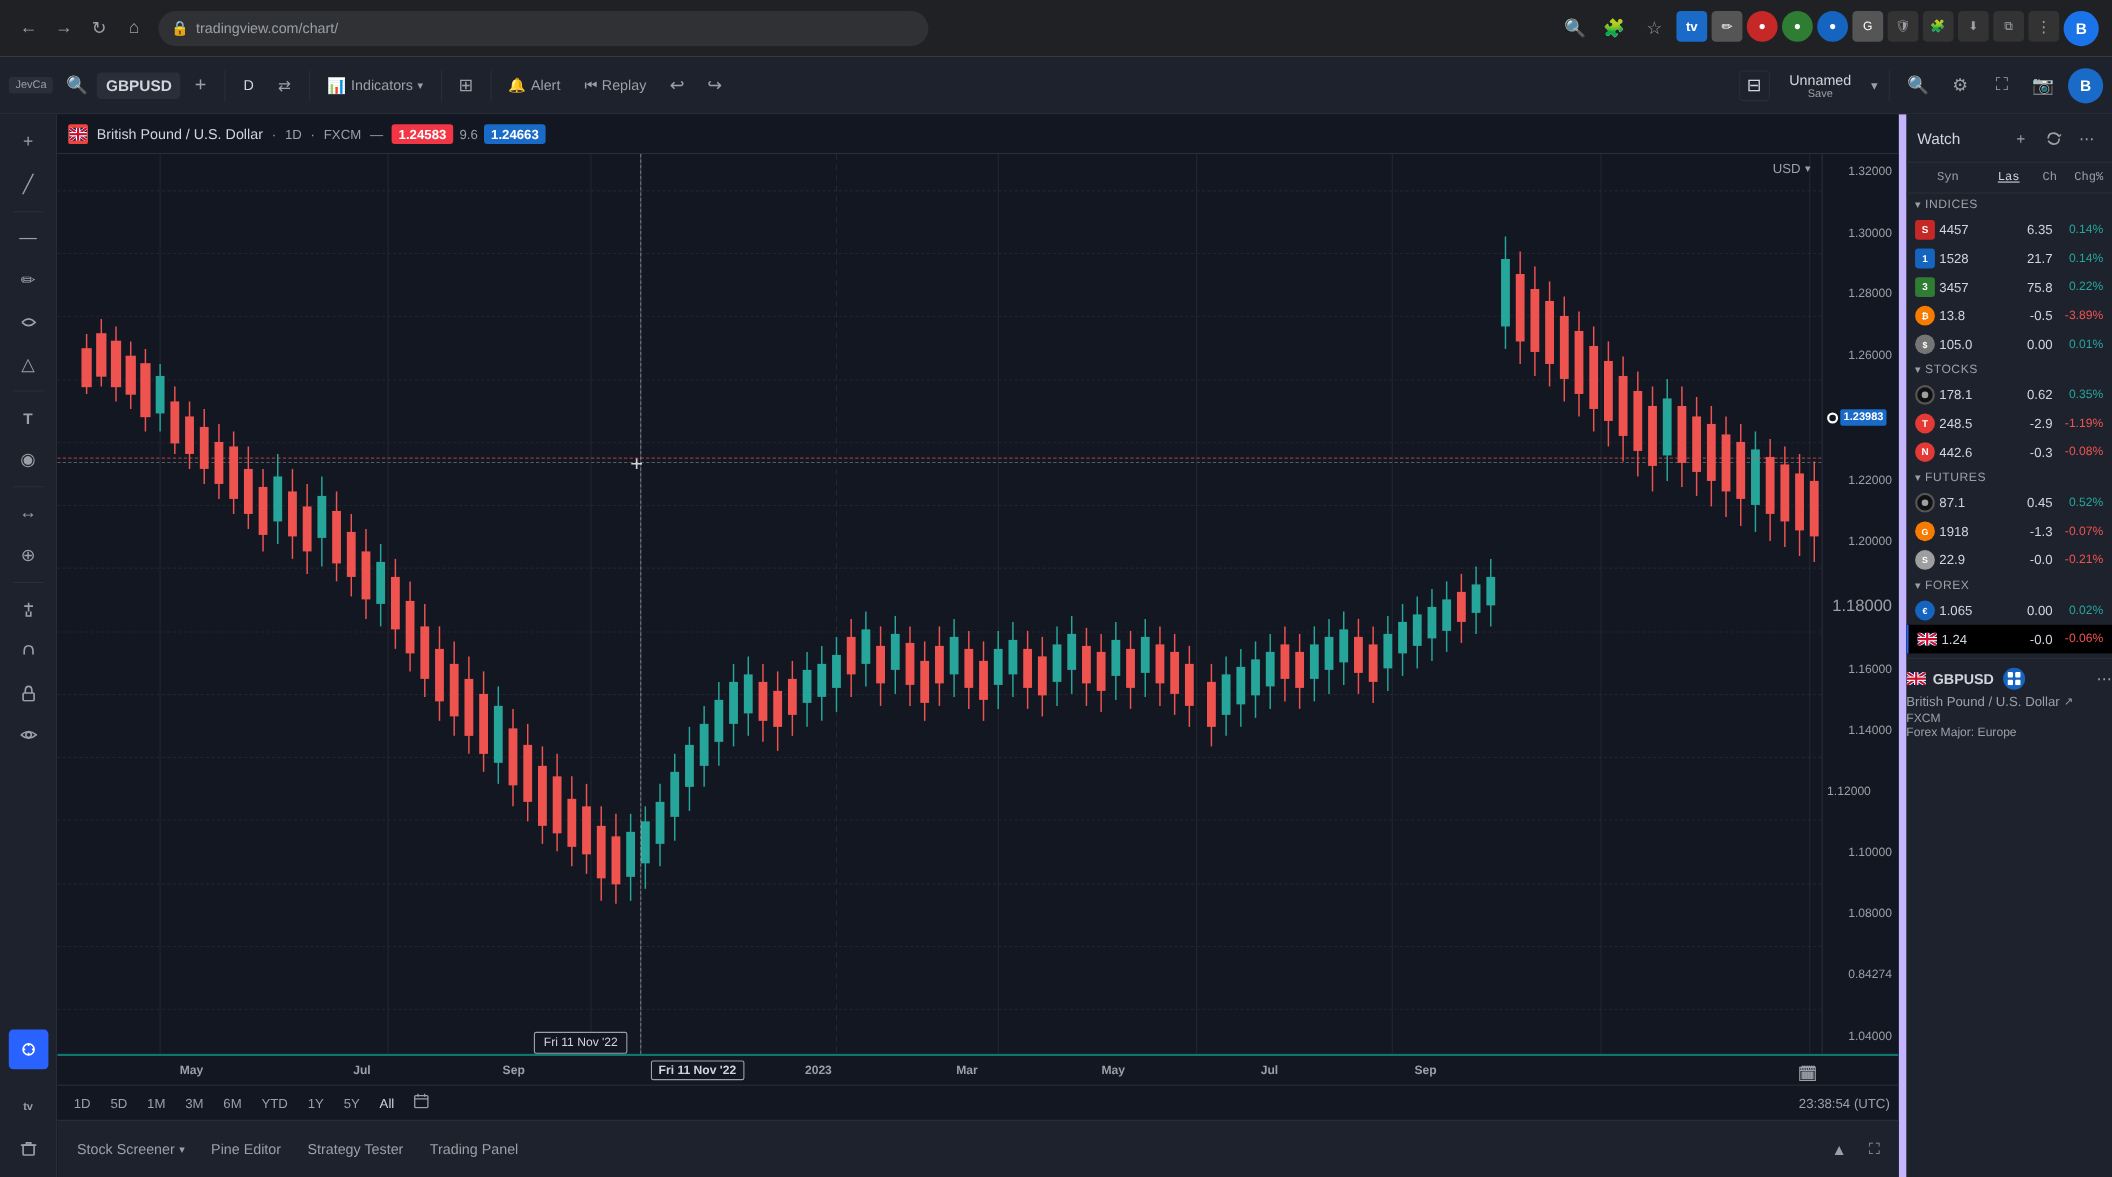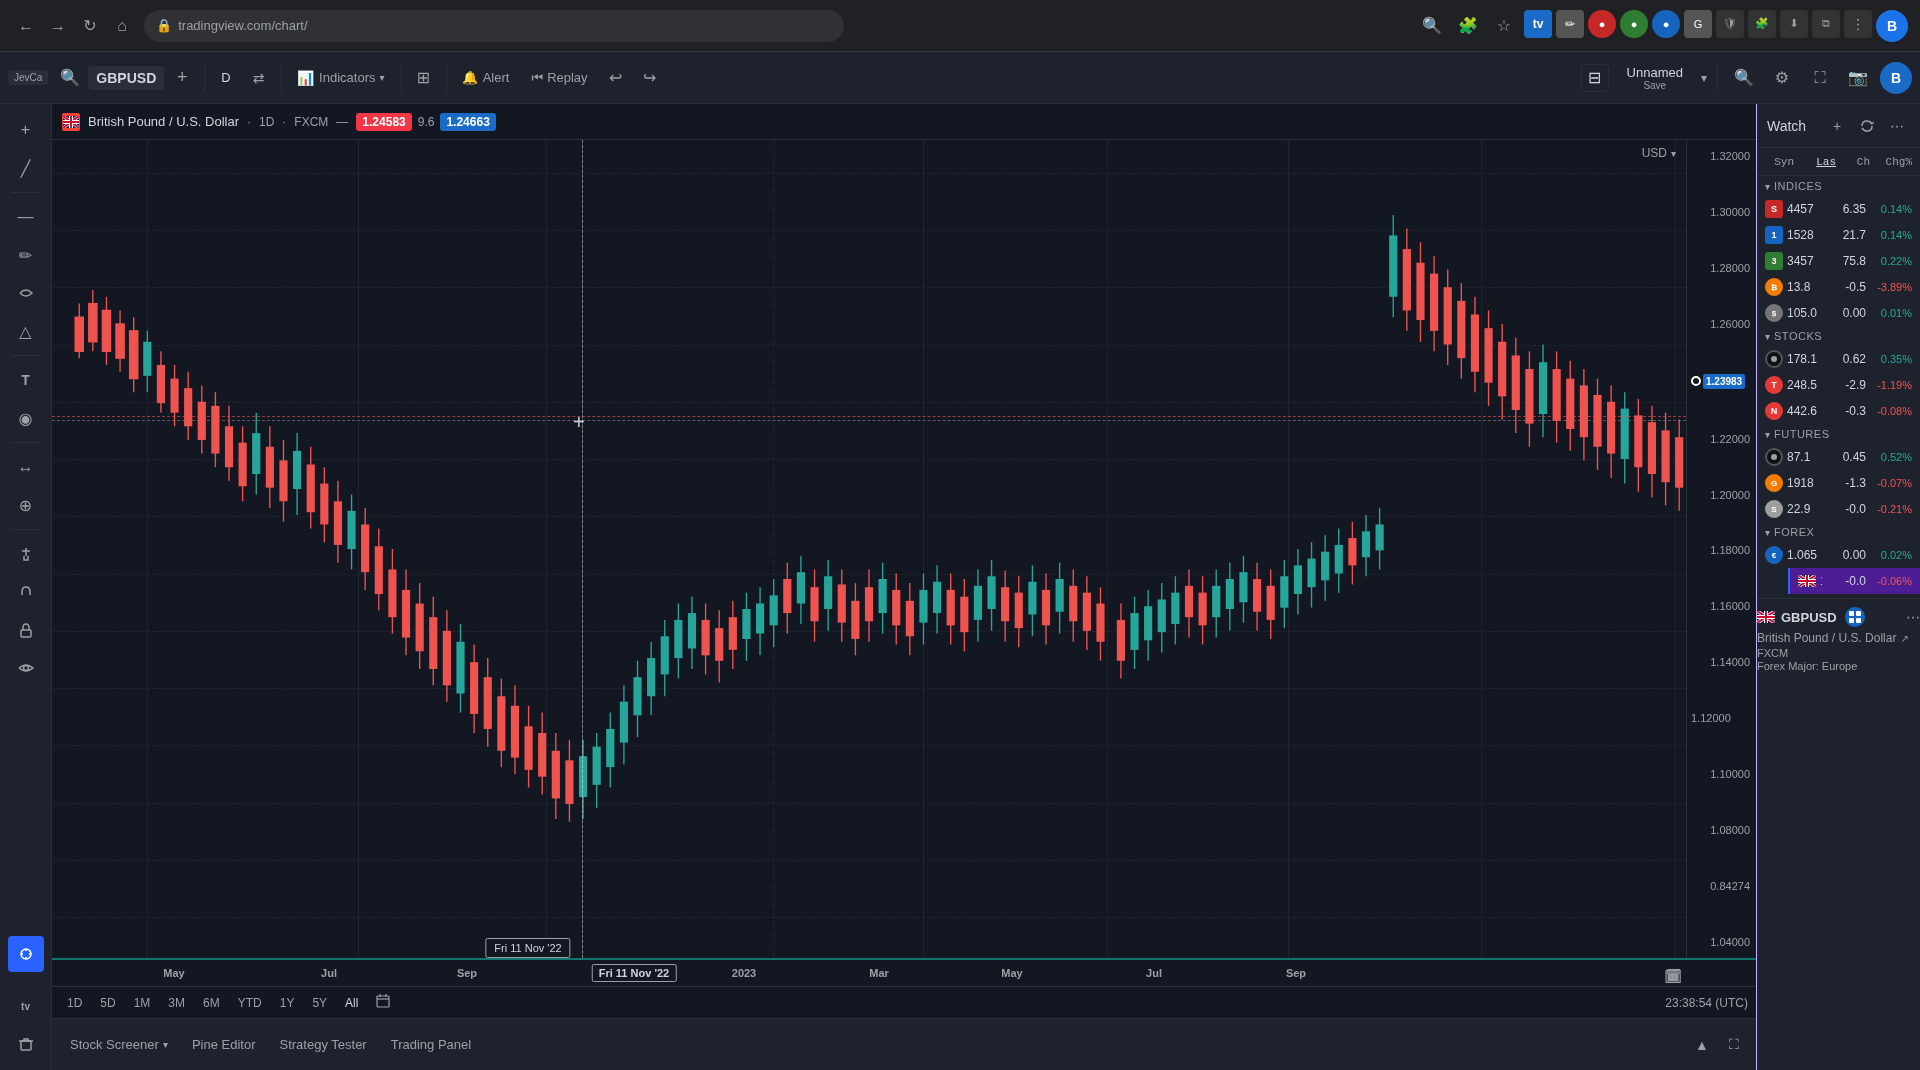--- a/index.html
+++ b/index.html
@@ -70,36 +70,36 @@
     .tf-time { margin-left: auto; font-size: 12px; color: #9aa0a6; }
 
     
     .bottom-panel { height: 52px; background: #1e222d; border-top: 1px solid #2a2e39; display: flex; align-items: center; padding: 0 8px; gap: 4px; }
     .bp-btn { display: flex; align-items: center; gap: 4px; padding: 6px 10px; border-radius: 4px; font-size: 13px; color: #9aa0a6; cursor: pointer; }
     .bp-btn .arrow { font-size: 10px; }
     .bp-icons { margin-left: auto; display: flex; gap: 4px; }
     .bp-icon-btn { width: 28px; height: 28px; display: flex; align-items: center; justify-content: center; border-radius: 4px; cursor: pointer; color: #9aa0a6; font-size: 14px; }
 
     
-    .watch-panel { width: 164px; background: #1e222d; border-left: 1px solid #c4b5fd; display: flex; flex-direction: column; overflow: hidden; }
+    .watch-panel { width: 194px; background: #1e222d; border-left: 7px solid #c4b5fd; display: flex; flex-direction: column; overflow: hidden; }
     .watch-header { height: 44px; display: flex; align-items: center; padding: 0 10px; gap: 6px; border-bottom: 1px solid #2a2e39; }
     .watch-header-icons { display: flex; gap: 4px; }
     .watch-icon-btn { width: 26px; height: 26px; display: flex; align-items: center; justify-content: center; border-radius: 4px; cursor: pointer; color: #9aa0a6; font-size: 14px; }
 
     
     .watch-cols { display: flex; height: 28px; align-items: center; padding: 0 8px; border-bottom: 1px solid #2a2e39; gap: 2px; font-family: Liberation Mono, monospace; }
     .watch-col { font-size: 11px; color: #9aa0a6; cursor: pointer; }
     .watch-col.active { color: #d1d4dc; text-decoration: underline; }
 
     
     .watch-section { overflow-y: auto; flex: 1; }
     .watch-section-header { display: flex; align-items: center; padding: 4px 8px; gap: 4px; cursor: pointer; }
     .watch-section-title { font-size: 11px; color: #9aa0a6; text-transform: uppercase; letter-spacing: 0.5px; flex: 1; }
     .watch-row { display: flex; align-items: center; padding: 3px 8px; gap: 4px; cursor: pointer; font-size: 12px; height: 26px; }
-    .watch-row.active { background: #4c1d95; border-left: 2px solid #2962ff; margin-left: 31px; }
+    .watch-row.active { background: #000000; border-left: 2px solid #2962ff; }
     .watch-symbol { flex: 1; color: #d1d4dc; font-size: 12px; overflow: hidden; text-overflow: ellipsis; white-space: nowrap; }
     .watch-last { color: #d1d4dc; font-size: 12px; min-width: 40px; text-align: right; }
     .watch-chg { font-size: 11px; min-width: 42px; text-align: right; }
     .watch-chg.pos { color: #26a69a; }
     .watch-chg.neg { color: #ef5350; }
 
     
     .sym-icon { width: 18px; height: 18px; border-radius: 3px; display: flex; align-items: center; justify-content: center; font-size: 9px; font-weight: bold; color: white; flex-shrink: 0; }
     .sym-icon.sp500 { background: #c62828; }
     .sym-icon.ndx { background: #1565c0; }
@@ -647,21 +647,21 @@
           <div style="font-size:11px;color:#9aa0a6;text-align:right;padding-right:2px;">1.30000</div>
           <div style="font-size:11px;color:#9aa0a6;text-align:right;padding-right:2px;">1.28000</div>
           <div style="font-size:11px;color:#9aa0a6;text-align:right;padding-right:2px;">1.26000</div>
 
           <div style="display:flex;align-items:center;gap:2px;position:relative;">
             <div style="width:10px;height:10px;border-radius:50%;border:2px solid white;background:#131722;flex-shrink:0;"></div>
             <div style="background:#1a6bc7;color:white;font-size:10px;font-weight:600;padding:2px 3px;border-radius:2px;white-space:nowrap;">1.23983</div>
           </div>
           <div style="font-size:11px;color:#9aa0a6;text-align:right;padding-right:2px;">1.22000</div>
           <div style="font-size:11px;color:#9aa0a6;text-align:right;padding-right:2px;">1.20000</div>
-          <div style="font-size:11px;color:#9aa0a6;text-align:right;padding-right:2px;">1.18000</div>
+          <div style="font-size:15px;color:#9aa0a6;text-align:right;padding-right:2px;">1.18000</div>
           <div style="font-size:11px;color:#9aa0a6;text-align:right;padding-right:2px;">1.16000</div>
           <div style="font-size:11px;color:#9aa0a6;text-align:right;padding-right:2px;">1.14000</div>
           <div style="font-size:11px;color:#9aa0a6;text-align:left;padding-right:2px;">1.12000</div>
           <div style="font-size:11px;color:#9aa0a6;text-align:right;padding-right:2px;">1.10000</div>
           <div style="font-size:11px;color:#9aa0a6;text-align:right;padding-right:2px;">1.08000</div>
           <div style="font-size:11px;color:#9aa0a6;text-align:right;padding-right:2px;">0.84274</div>
           <div style="font-size:11px;color:#9aa0a6;text-align:right;padding-right:2px;">1.04000</div>
         </div>
       </div>
 

